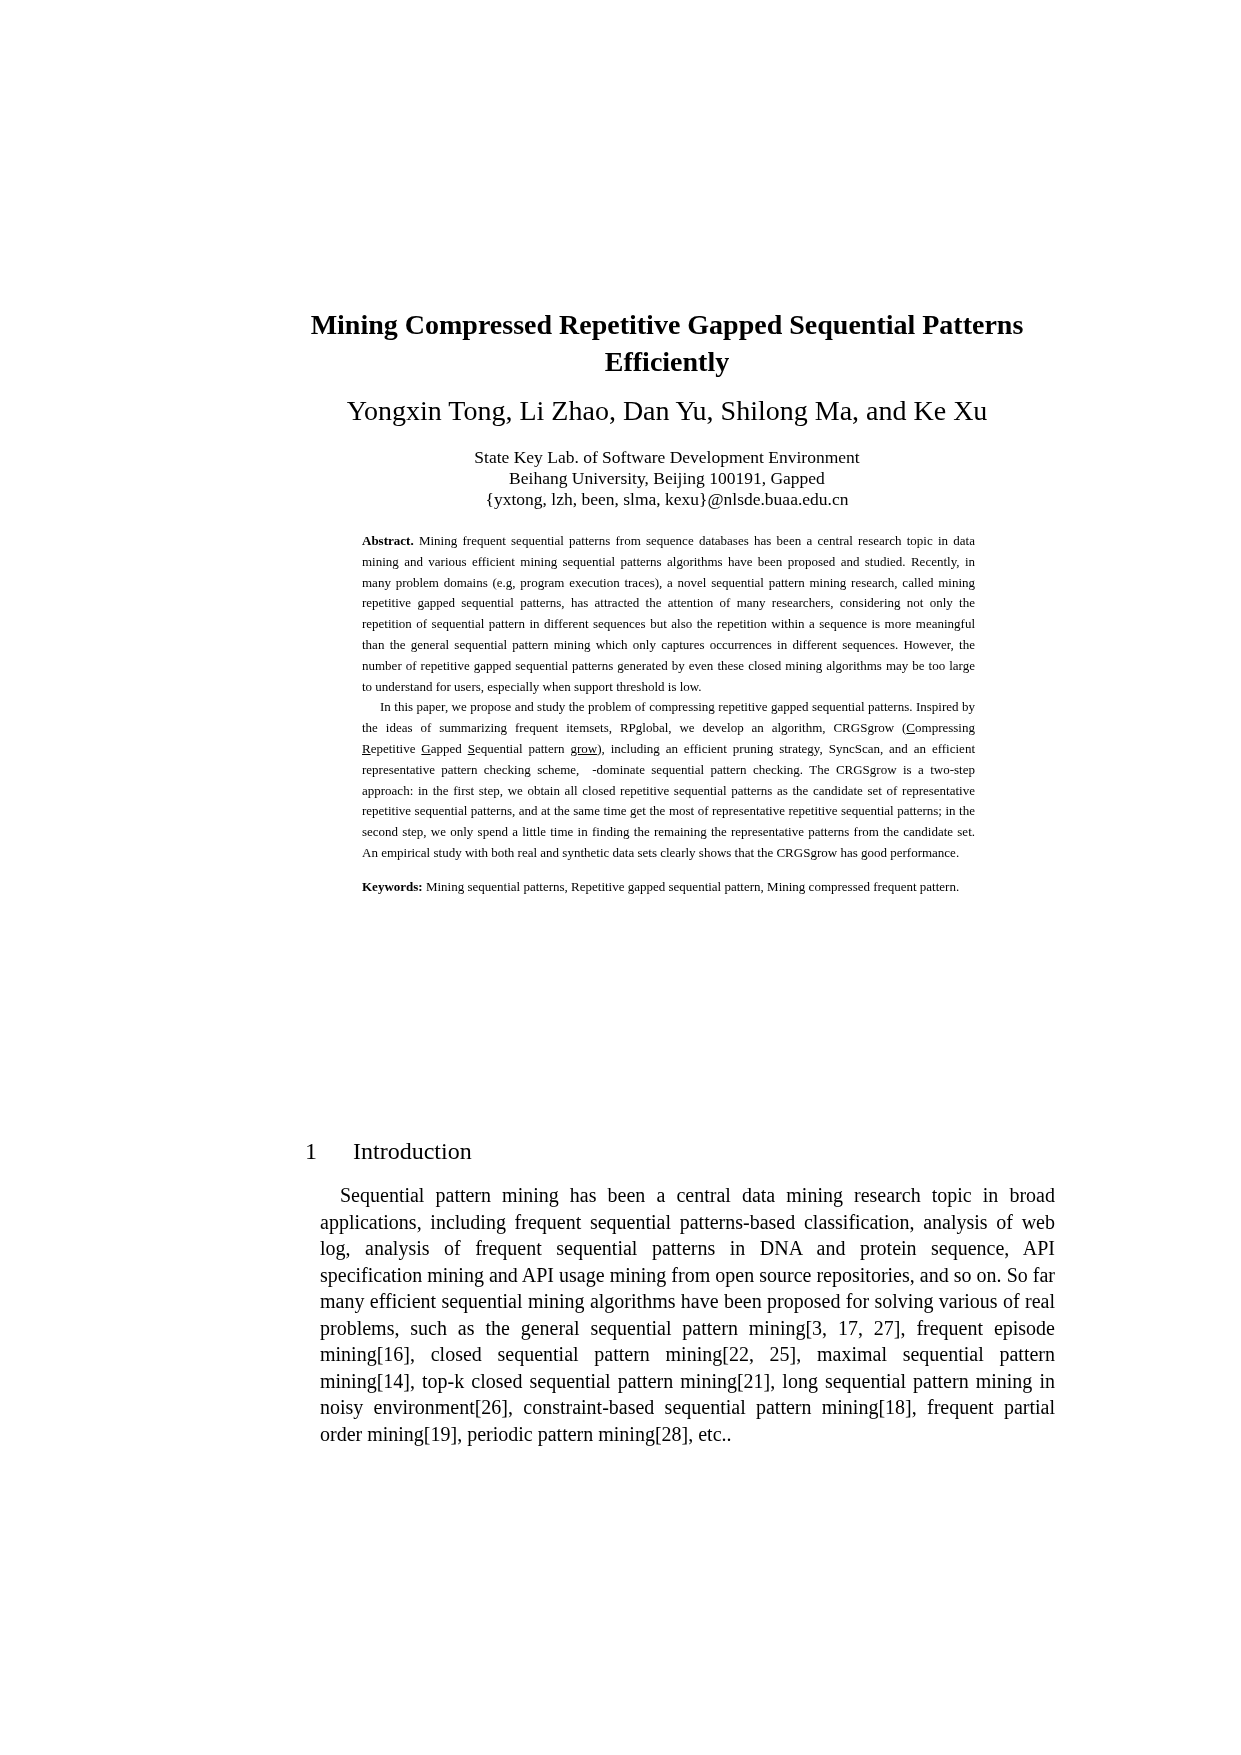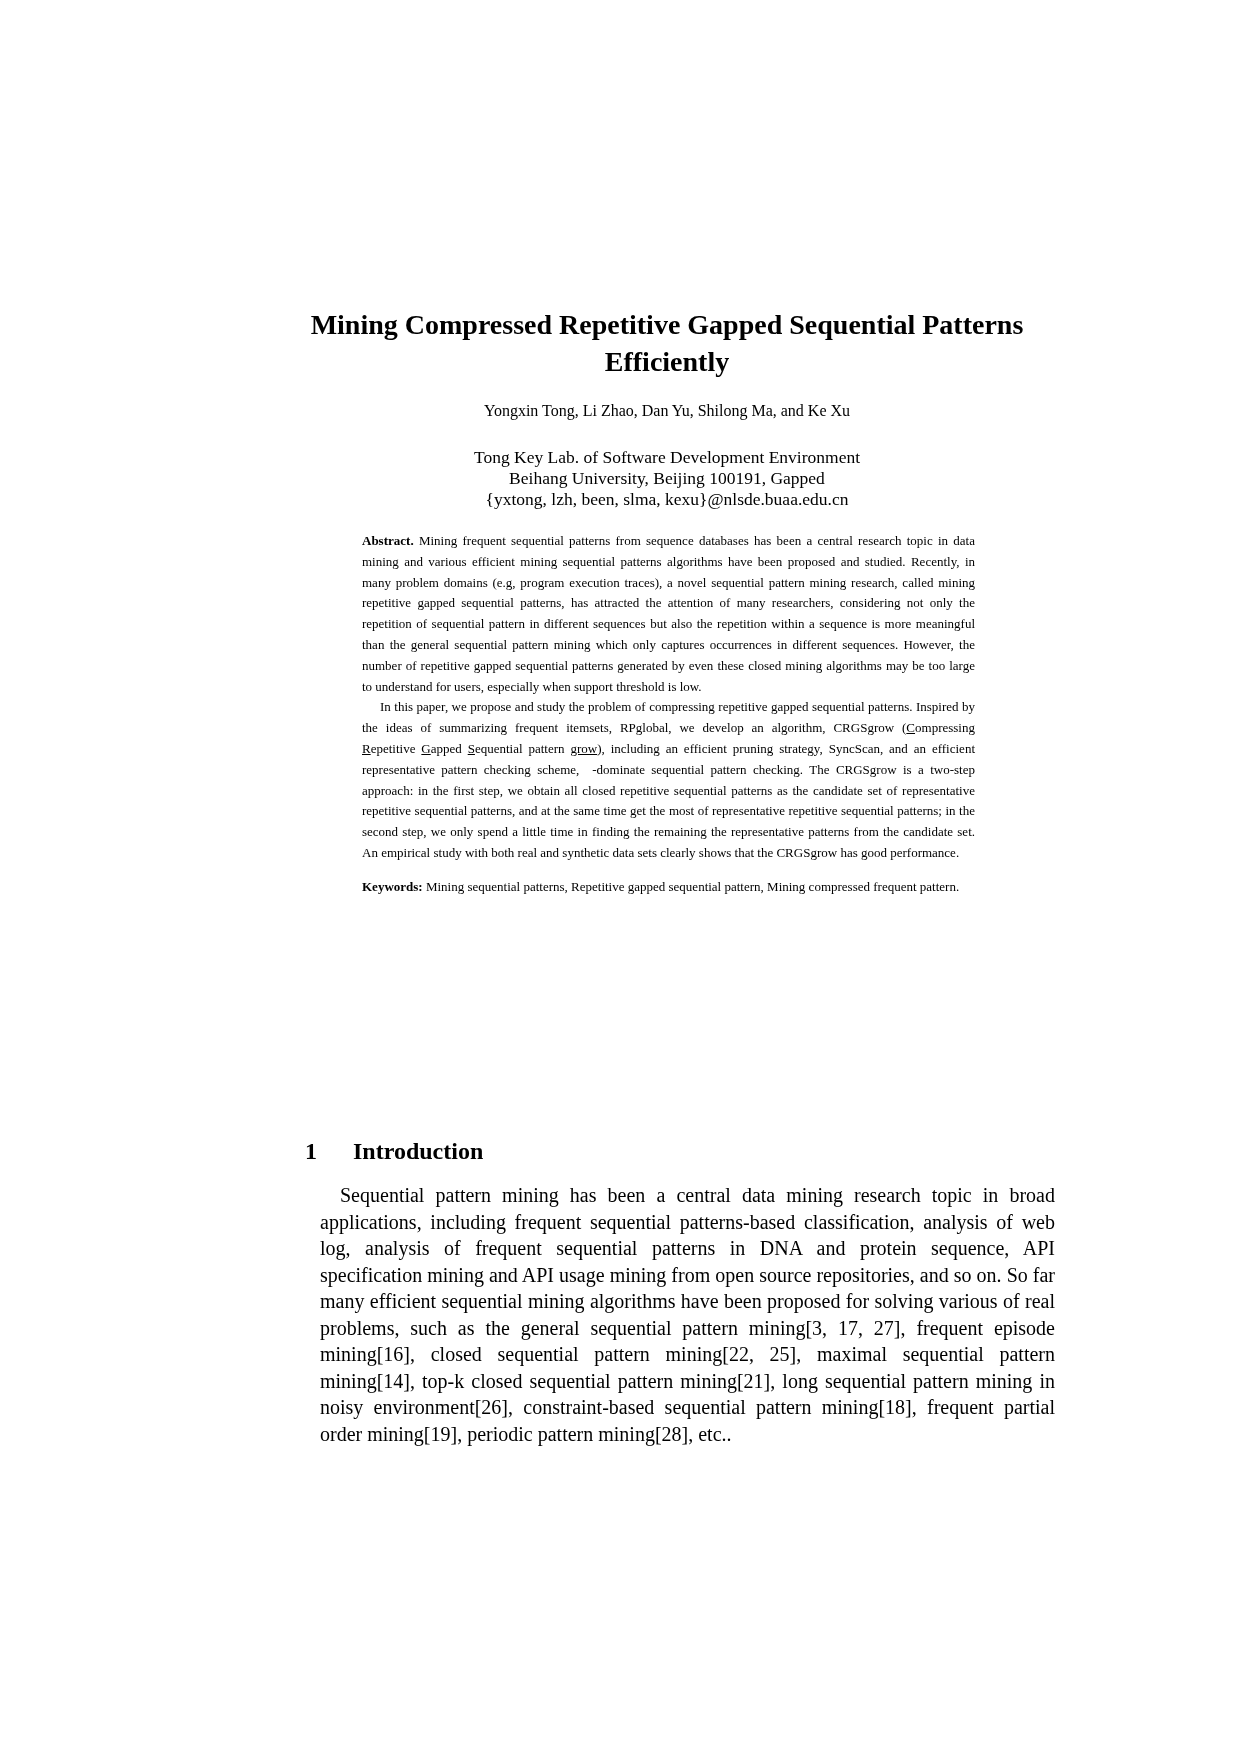--- a/index.html
+++ b/index.html
@@ -22,21 +22,21 @@
     font-size: 28px;
     line-height: 37px;
     font-weight: bold;
     text-align: center;
   }
   .authors {
     position: absolute;
     top: 399px;
     left: 254px;
     width: 746px;
-    font-size: 16px;
+    font-size: 28px;
     line-height: 24px;
     text-align: center;
   }
   .affiliation {
     position: absolute;
     top: 447px;
     left: 254px;
     width: 746px;
     font-size: 17.5px;
     line-height: 21px;
@@ -55,21 +55,21 @@
   .ab-p2 { text-indent: 18px; }
   .keywords { margin-top: 13px !important; }
   .u { text-decoration: underline; }
   .section-heading {
     position: absolute;
     top: 1136px;
     left: 265px;
     width: 735px;
     font-size: 24px;
     line-height: 30px;
-    font-weight: bold;
+    font-weight: normal;
   }
   .sec-num { display: inline-block; width: 48px; }
   .body-par {
     position: absolute;
     top: 1182px;
     left: 280px;
     width: 735px;
     margin: 0;
     font-size: 20px;
     line-height: 26.5px;
@@ -80,21 +80,21 @@
 </head>
 <body>
 
 <div class="page">
 
   <h1 class="title">Mining Compressed Repetitive Gapped Sequential Patterns Efficiently</h1>
 
   <div class="authors">Yongxin Tong, Li Zhao, Dan Yu, Shilong Ma, and Ke Xu</div>
 
   <div class="affiliation">
-    <div>Tong Key Lab. of Software Development Environment</div>
+    <div>State Key Lab. of Software Development Environment</div>
     <div>Beihang University, Beijing 100191, Gapped</div>
     <div>{yxtong, lzh, been, slma, kexu}@nlsde.buaa.edu.cn</div>
   </div>
 
   <div class="abstract">
     <p class="ab-p1"><b>Abstract.</b> <span>Mining frequent sequential patterns from sequence databases has been a central research topic in data mining and various efficient mining sequential patterns algorithms have been proposed and studied. Recently, in many problem domains (e.g, program execution traces), a novel sequential pattern mining research, called mining repetitive gapped sequential patterns, has attracted the attention of many researchers, considering not only the repetition of sequential pattern in different sequences but also the repetition within a sequence is more meaningful than the general sequential pattern mining which only captures occurrences in different sequences. However, the number of repetitive gapped sequential patterns generated by even these closed mining algorithms may be too large to understand for users, especially when support threshold is low.</span></p>
     <p class="ab-p2"><span>In this paper, we propose and study the problem of compressing repetitive gapped sequential patterns. Inspired by the ideas of summarizing frequent itemsets, RP</span><span class="u">g</span><span>lobal, we develop an algorithm, CRGSgrow (</span><span class="u">C</span><span>ompressing </span><span class="u">R</span><span>epetitive </span><span class="u">G</span><span>apped </span><span class="u">S</span><span>equential pattern </span><span class="u">grow</span><span>), including an efficient pruning strategy, SyncScan, and an efficient representative pattern checking scheme, &nbsp;-dominate sequential pattern checking. The CRGSgrow is a two-step approach: in the first step, we obtain all closed repetitive sequential patterns as the candidate set of representative repetitive sequential patterns, and at the same time get the most of representative repetitive sequential patterns; in the second step, we only spend a little time in finding the remaining the representative patterns from the candidate set. An empirical study with both real and synthetic data sets clearly shows that the CRGSgrow has good performance.</span></p>
     <p class="keywords"><b>Keywords:</b> <span>Mining sequential patterns, Repetitive gapped sequential pattern, Mining compressed frequent pattern.</span></p>
   </div>
 

